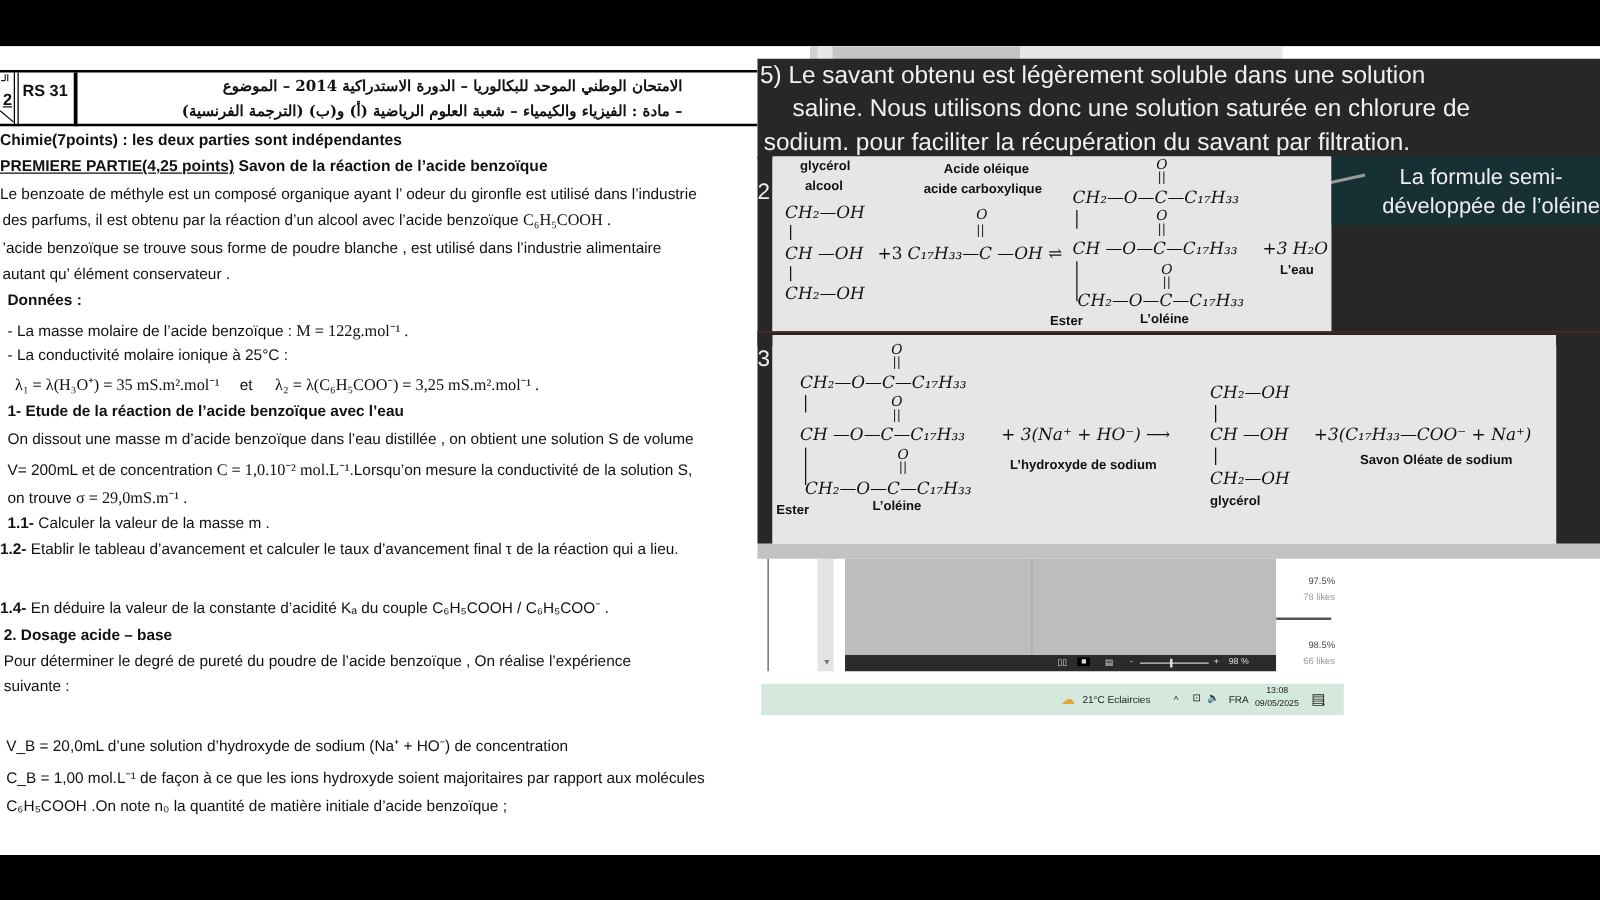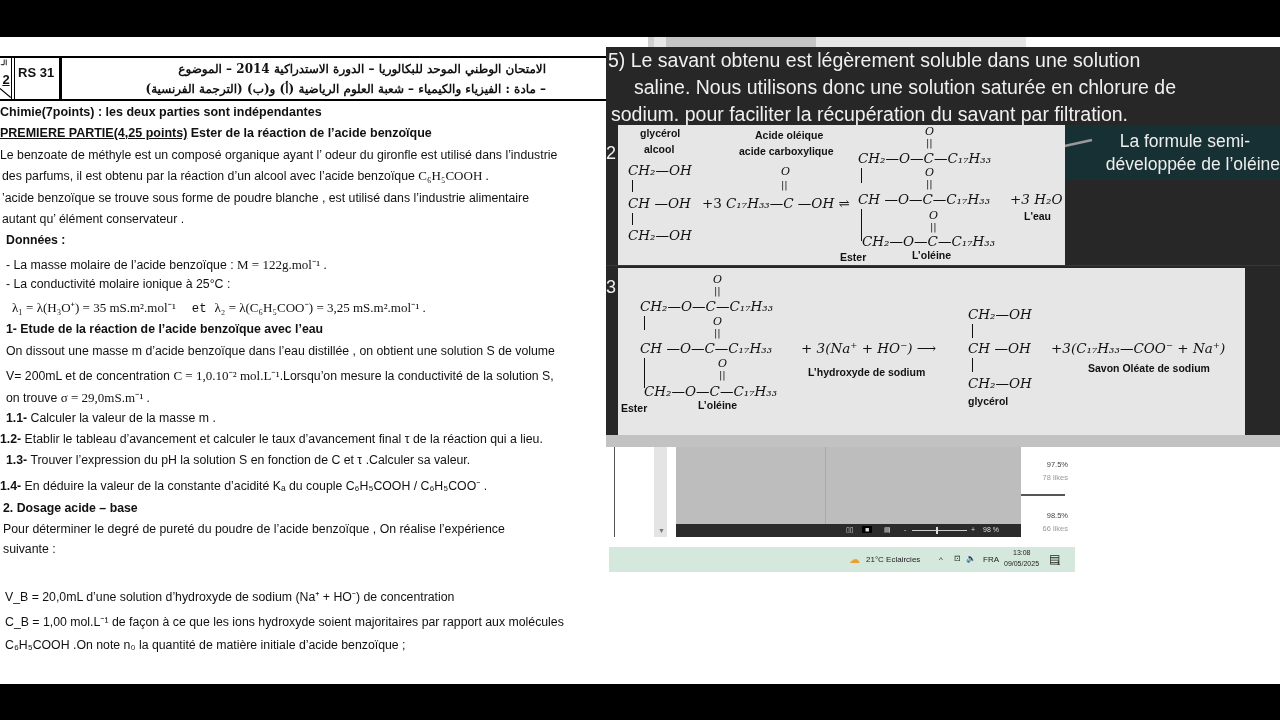--- a/index.html
+++ b/index.html
@@ -65,37 +65,36 @@
         <span class="diag"></span>
       </div>
       <div class="code">RS 31</div>
       <div class="ar">
         <div>الامتحان الوطني الموحد للبكالوريا – الدورة الاستدراكية 2014 – الموضوع</div>
         <div>– مادة : الفيزياء والكيمياء – شعبة العلوم الرياضية (أ) و(ب) (الترجمة الفرنسية)</div>
       </div>
     </div>
 
     <div class="line b" style="top:68px;left:0;font-size:12.5px">Chimie(7points) : les deux parties sont indépendantes</div>
-    <div class="line b" style="top:89px;left:0;font-size:12.5px"><span class="u">PREMIERE PARTIE(4,25 points)</span><span> Ester de la réaction de l’acide benzoïque</span></div>
+    <div class="line b" style="top:89px;left:0;font-size:12.5px"><span class="u">PREMIERE PARTIE(4,25 points)</span><span> Savon de la réaction de l’acide benzoïque</span></div>
     <div class="line" style="top:111px;left:0">Le benzoate de méthyle est un composé organique ayant l’ odeur du gironfle est utilisé dans l’industrie</div>
     <div class="line" style="top:131px;left:2px"><span>des parfums, il  est obtenu par la réaction  d’un alcool  avec l’acide benzoïque </span><span class="m">C₆H₅COOH .</span></div>
     <div class="line" style="top:154px;left:2px">’acide benzoïque se trouve sous forme de poudre blanche , est utilisé dans l’industrie alimentaire</div>
     <div class="line" style="top:175px;left:2px">autant qu’ élément conservateur .</div>
     <div class="line b" style="top:196px;left:6px">Données :</div>
     <div class="line" style="top:218px;left:6px"><span>- La masse molaire de l’acide benzoïque : </span><span class="m">M = 122g.mol⁻¹ .</span></div>
     <div class="line" style="top:240px;left:6px">- La conductivité molaire ionique à 25°C :</div>
-    <div class="line m" style="top:261px;left:12px"><span>λ₁ = λ(H₃O⁺) = 35 mS.m².mol⁻¹</span><span style="font-family:Liberation Mono, monospace;font-size:12.3px;margin:0 8px 0 16px">et</span><span>λ₂ = λ(C₆H₅COO⁻) = 3,25 mS.m².mol⁻¹ .</span></div>
+    <div class="line m" style="top:261px;left:12px"><span>λ₁ = λ(H₃O⁺) = 35 mS.m².mol⁻¹</span><span style="font-family:Liberation Sans, sans-serif;font-size:12.3px;margin:0 18px 0 16px">et</span><span>λ₂ = λ(C₆H₅COO⁻) = 3,25 mS.m².mol⁻¹ .</span></div>
 
     <div class="line b" style="top:285px;left:6px">1-  Etude de la réaction de l’acide benzoïque avec l’eau</div>
     <div class="line" style="top:307px;left:6px">On dissout une masse m d’acide benzoïque dans l’eau distillée , on obtient une solution S  de volume</div>
     <div class="line" style="top:329px;left:6px"><span>V= 200mL et de concentration </span><span class="m">C = 1,0.10⁻² mol.L⁻¹</span><span>.Lorsqu’on mesure la conductivité de la solution S,</span></div>
     <div class="line" style="top:351px;left:6px"><span>on trouve </span><span class="m">σ = 29,0mS.m⁻¹ .</span></div>
     <div class="line" style="top:374px;left:6px"><span class="b">1.1-</span><span> Calculer la valeur de la masse  m .</span></div>
     <div class="line" style="top:395px;left:0"><span class="b">1.2-</span><span>   Etablir le tableau d’avancement et calculer le taux d’avancement final  τ  de la réaction qui a lieu.</span></div>
-    <div class="line" style="top:416px;left:6px"><span class="b">1.3-</span><span> Trouver l’expression du  pH  la solution S en fonction de   C  et  τ  .Calculer sa valeur.</span></div>
     <div class="line" style="top:440px;left:0"><span class="b">1.4-</span><span>  En déduire la valeur de la constante d’acidité   Kₐ  du couple   C₆H₅COOH / C₆H₅COO⁻  .</span></div>
 
     <div class="line b" style="top:464px;left:3px">2.    Dosage acide – base</div>
     <div class="line" style="top:485px;left:3px">Pour déterminer le degré de pureté du poudre de l’acide benzoïque , On réalise l’expérience</div>
     <div class="line" style="top:505px;left:3px">suivante :</div>
     <div class="line" style="top:551px;left:5px">V_B = 20,0mL d’une solution d’hydroxyde de sodium (Na⁺ + HO⁻) de concentration</div>
     <div class="line" style="top:576px;left:5px">C_B = 1,00 mol.L⁻¹  de façon à ce que les ions hydroxyde soient majoritaires par rapport aux molécules</div>
     <div class="line" style="top:601px;left:5px">C₆H₅COOH .On note n₀ la quantité de matière initiale d’acide benzoïque ;</div>
   </div>
 

